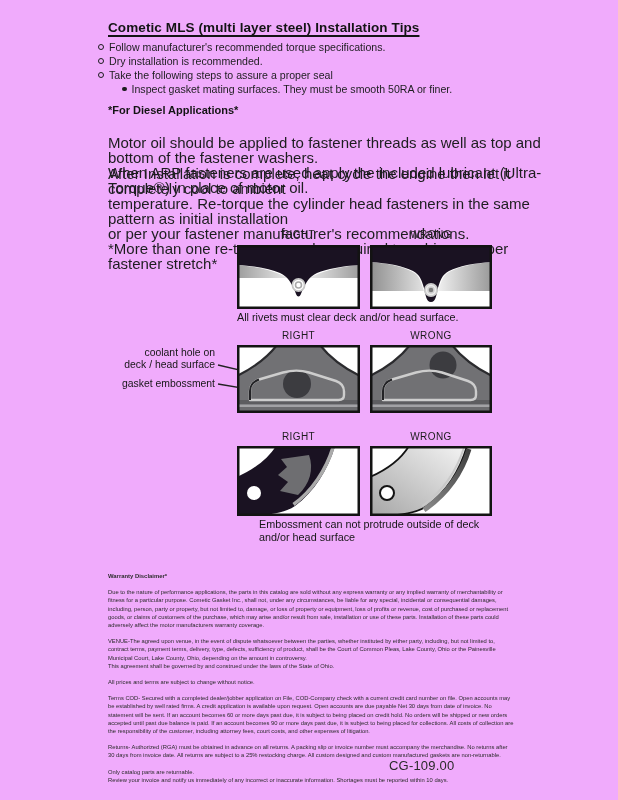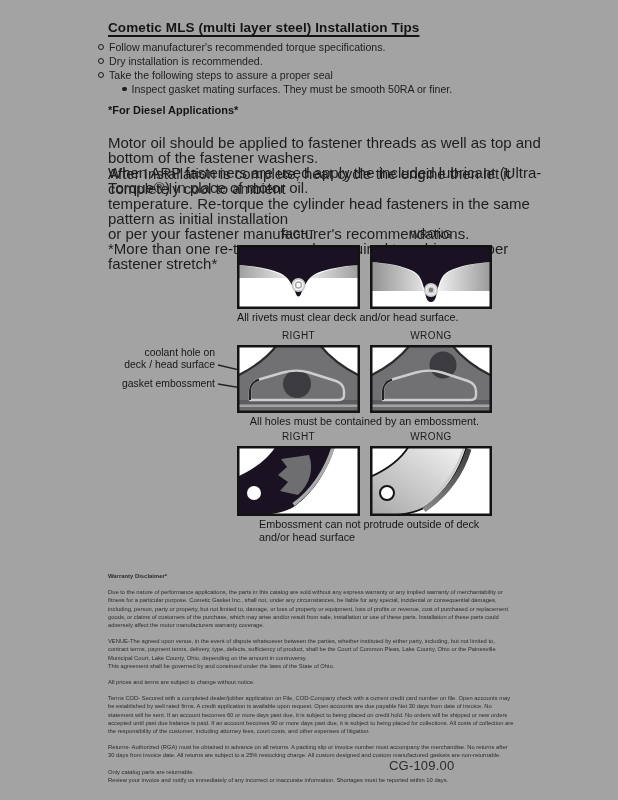--- a/index.html
+++ b/index.html
@@ -1,17 +1,17 @@
 <!DOCTYPE html>
 <html><head>
 <meta charset="utf-8">
 <style>
   html,body{margin:0;padding:0;background:#ffffff;}
   .page{
-    position:relative;width:618px;height:800px;background:#a3a3a3;overflow:hidden;
+    position:relative;width:618px;height:800px;background:#f0abfc;overflow:hidden;
     font-family:"Liberation Sans","DejaVu Sans",sans-serif;color:#1d1d1f;
   }
   .abs{position:absolute;}
   .pre{white-space:pre-line;}
 
   .title{
     left:108px;top:20px;font-size:13.5px;font-weight:bold;color:#141414;
     text-decoration:underline;text-decoration-thickness:1.5px;text-underline-offset:3px;
     letter-spacing:.1px;
   }
@@ -156,21 +156,20 @@
     <path d="M0,0 L40,0 C30,13 14,24 0,31 Z" fill="#ffffff"></path>
     <path d="M40,0 C30,13 14,24 0,31" fill="none" stroke="#2b2b2e" stroke-width="2.2"></path>
     <path d="M122,0 L82,0 C92,13 108,24 122,31 Z" fill="#ffffff"></path>
     <path d="M82,0 C92,13 108,24 122,31" fill="none" stroke="#2b2b2e" stroke-width="2.2"></path>
     <circle cx="73" cy="20" r="13.5" fill="#3c3c40"></circle>
     <path d="M13,55 L13,46 C13,40 16.5,36.5 22,34.5 L46,27.5 C55,25 64,25 72,27.5 L98,36 C103.5,38 106,42 106,46.5 L106,50 C106,53 104,55 100.5,55 Z" fill="none" stroke="#cdcdcd" stroke-width="2.4" stroke-linejoin="round"></path>
     <path d="M13,55 L13,46 C13,40 16.5,36.5 22,34.5" fill="none" stroke="#232326" stroke-width="2"></path>
     <rect x="1.25" y="1.25" width="119.5" height="65.5" fill="none" stroke="#141414" stroke-width="2.5"></rect>
   </svg>
 
-  <div class="abs fig-caption" style="left:237px;top:415px;width:255px;text-align:center;">All holes must be contained by an embossment.</div>
 
   <div class="abs fig-label" style="left:237px;top:431px;">RIGHT</div>
   <div class="abs fig-label" style="left:370px;top:431px;width:122px;">WRONG</div>
 
   <svg class="abs fig-box" style="left:237px;top:446px;" width="123" height="70" viewBox="0 0 123 70">
     <rect width="123" height="70" fill="#ffffff"></rect>
     <path d="M39,0 L98,0 C91,24 77,46 58,60 C45,69 22,70 0,70 L0,31 C16,24 31,13 39,0 Z" fill="#1a1222"></path>
     <path d="M96,1.5 C89,24 75,45 56.5,58.5" fill="none" stroke="#ababab" stroke-width="3.5"></path>
     <path d="M44,13 L72,9 C77,23 73,38 61,49 L43,45 L51,36 L41,29 L50,21 Z" fill="#6e6e71"></path>
     <circle cx="17" cy="47" r="7" fill="#ffffff"></circle>

